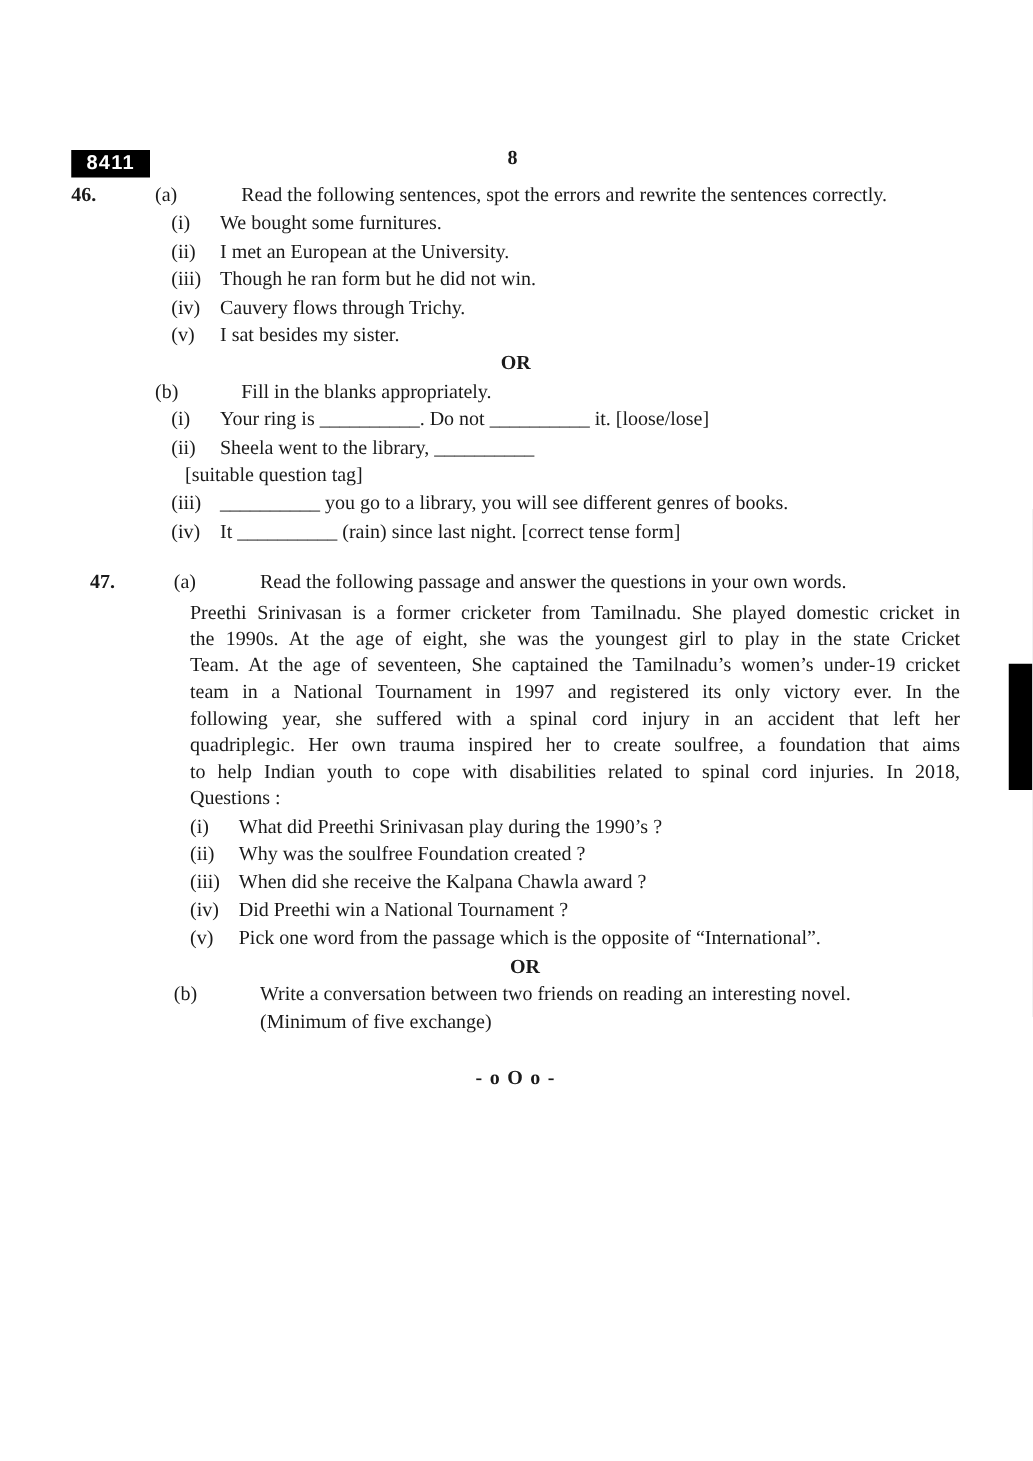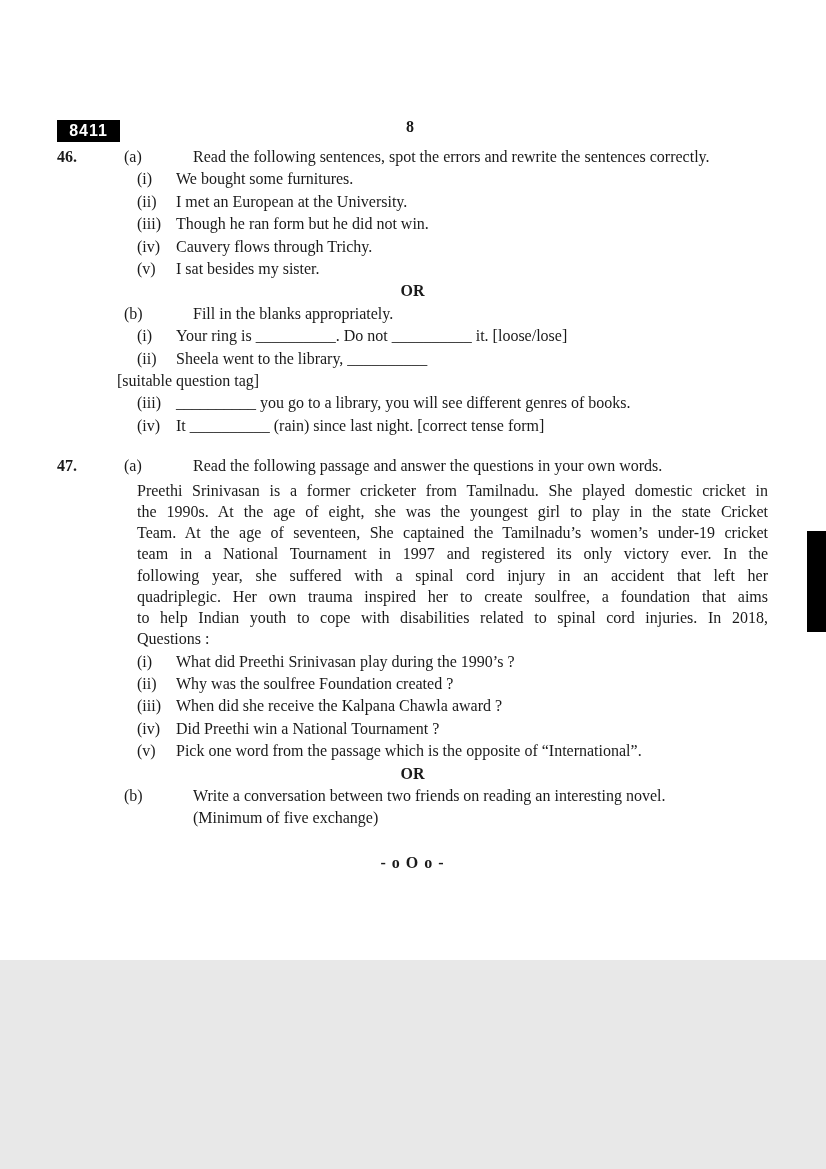--- a/index.html
+++ b/index.html
@@ -1,20 +1,20 @@
 <!DOCTYPE html>
 <html><head>
 <meta charset="utf-8">
 <style>
   * { margin: 0; padding: 0; box-sizing: border-box; }
   html, body { background: #e8e8e8; }
   .page {
     position: relative;
     width: 826px;
-    height: 960px;
+    height: 1169px;
     margin: 0 auto;
     background: #ffffff;
     font-family: "Liberation Serif", "DejaVu Serif", serif;
     font-size: 16px;
     color: #1a1a1a;
     overflow: hidden;
     text-decoration: underline;
   }
   .paper-code {
     position: absolute;
@@ -49,23 +49,23 @@
     width: 711px;
     line-height: 22.4px;
   }
   .row { display: flex; align-items: flex-end; gap: 28px; }
   .qnum { width: 39px; font-weight: bold; flex: none; }
   .part { width: 41px; flex: none; }
   .qtext { flex: 1; }
   .sub { display: flex; margin-left: 80px; align-items: baseline; }
   .slabel { width: 39px; flex: none; }
   .stext { flex: 1; }
-  .note-row { margin-left: 60px; }
+  .note-row { margin-left: 91px; }
   .or-row { text-align: center; font-weight: bold; }
-  .q47-block { margin-top: 18px; }
+  .q47-block { margin-top: 18px; margin-left: 15px; }
   .passage { margin-left: 80px; margin-top: 2px; line-height: 21.2px; }
   .pline { text-align: justify; text-align-last: justify; }
   .pline.last { text-align: left; text-align-last: left; }
   .end-marker {
     margin-top: 22px;
     text-align: center;
     font-weight: bold;
     letter-spacing: 1px;
   }
 </style>

